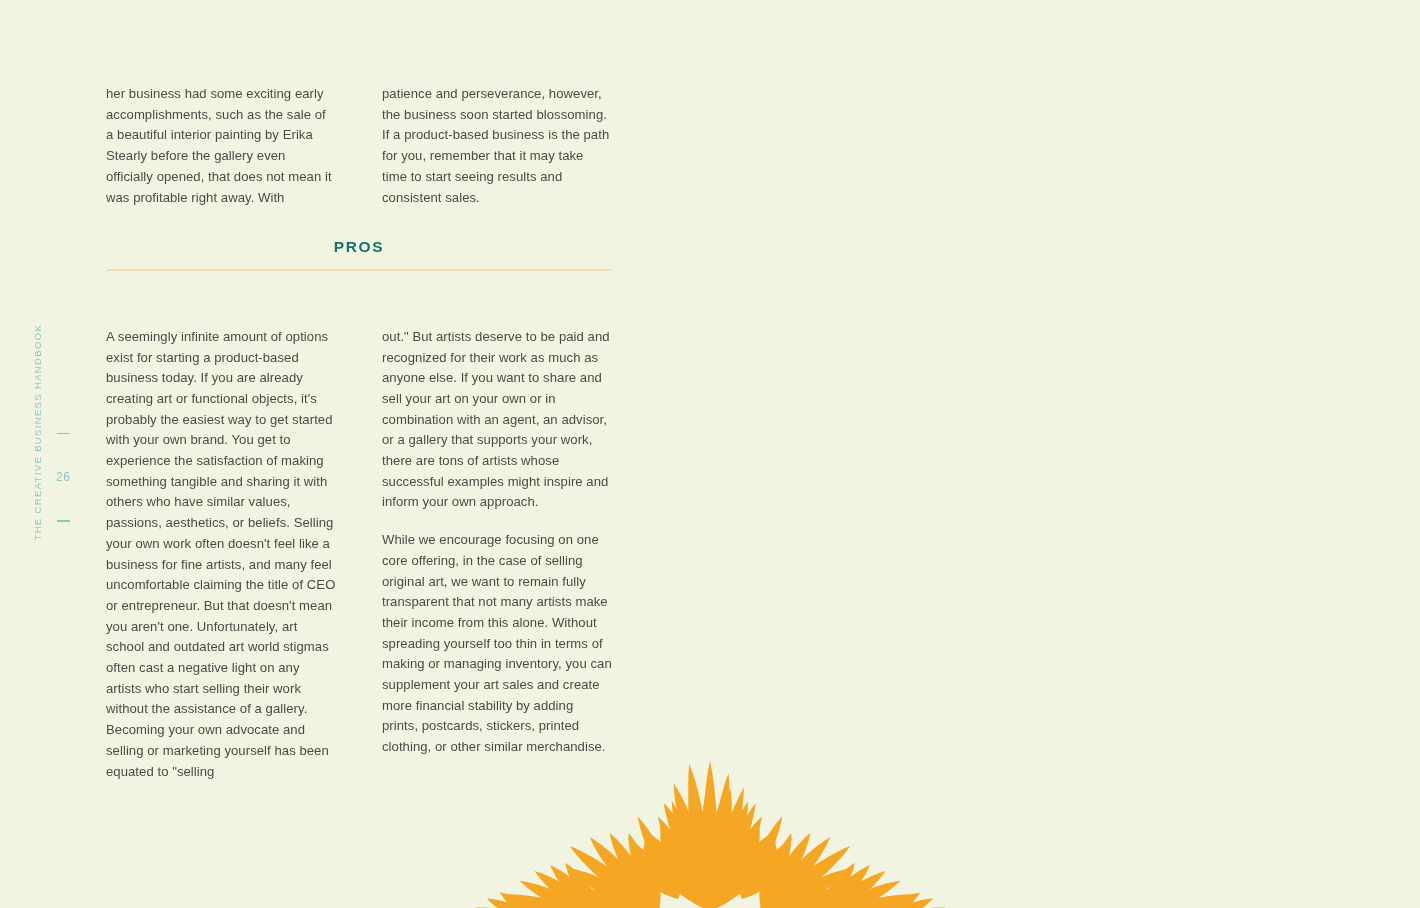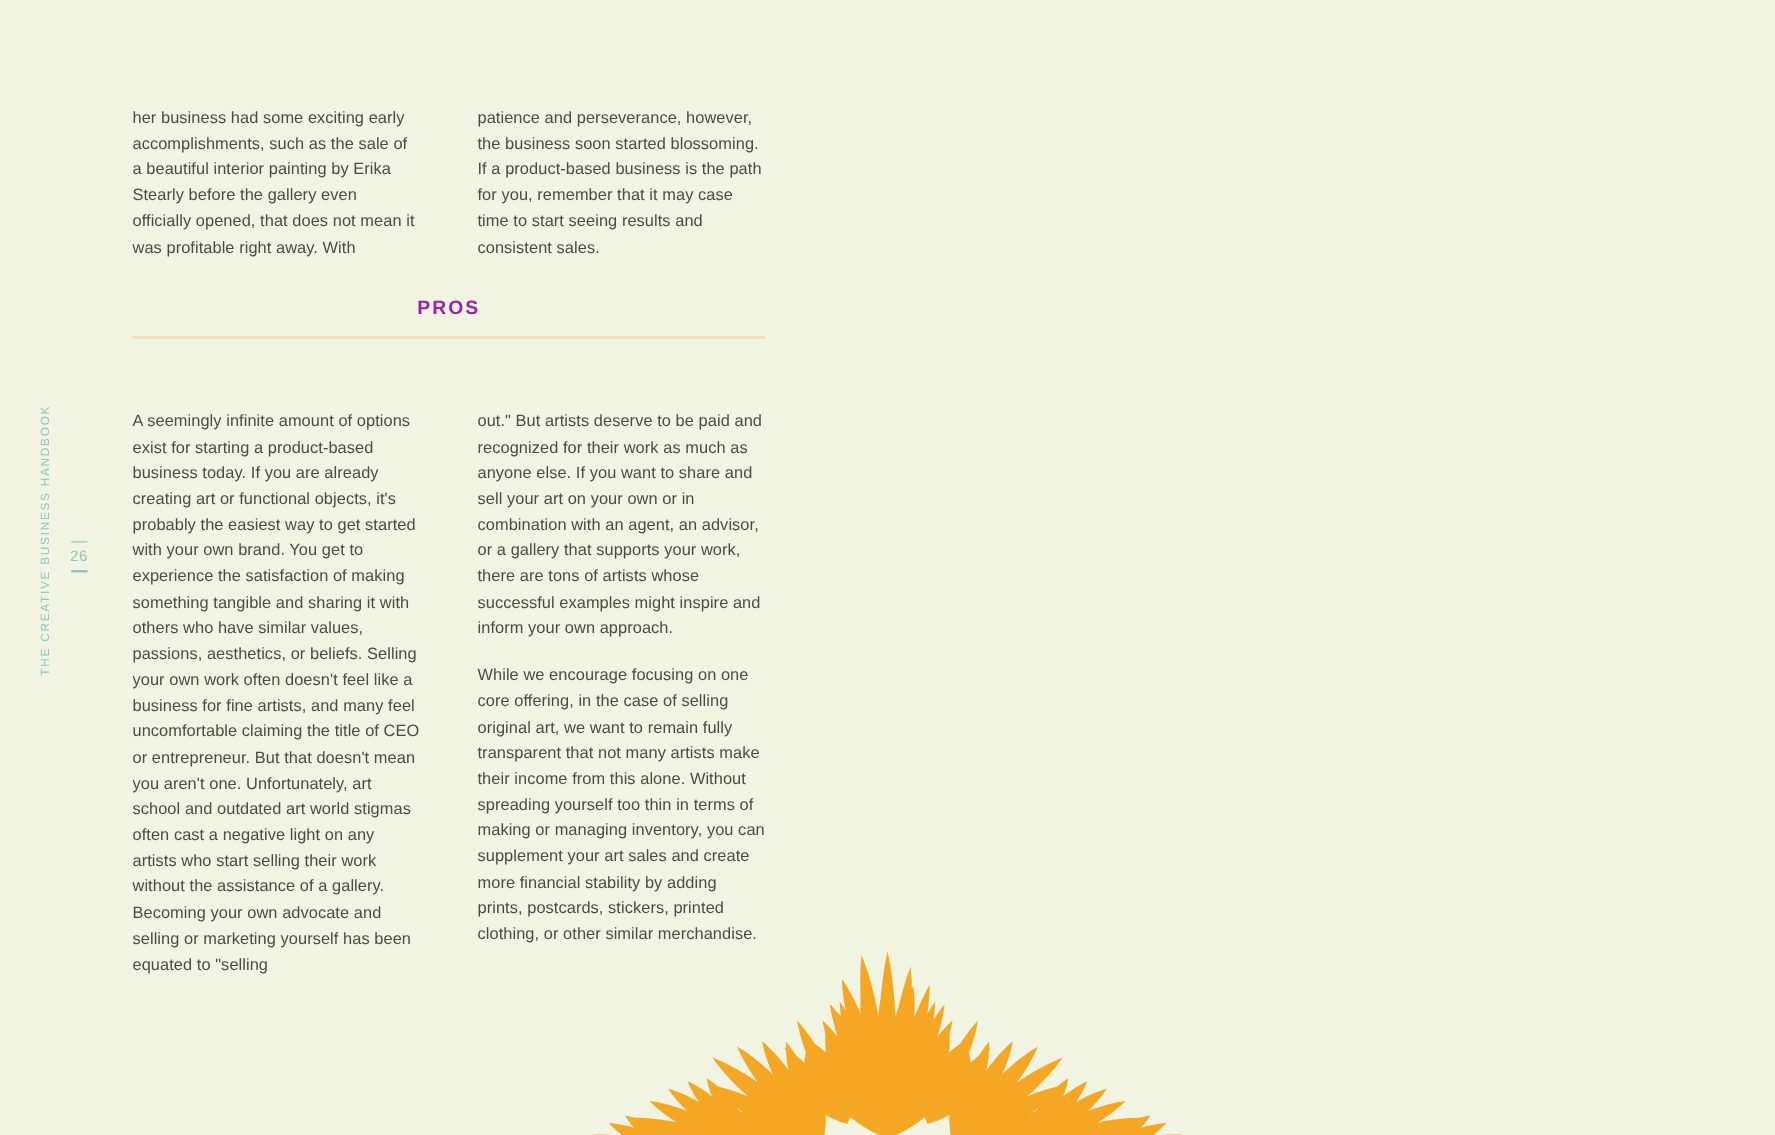--- a/index.html
+++ b/index.html
@@ -60,21 +60,21 @@
     align-items: center;
     line-height: 1;
   }
   .folio .dash {
     display: block;
     width: 13px;
     height: 1.4px;
     background: #8fc7bf;
     margin: 5px 0;
   }
-  .folio.left  { left: 56px;   top: 428px; }
+  .folio.left  { left: 56px;   top: 428px; gap: 32px; }
 
   
   .content {
     position: absolute;
   }
   .content.left  { left: 106px; top: 84px;  width: 506px; }
 
   .cols {
     display: flex;
     gap: 46px;
@@ -90,21 +90,21 @@
   }
   p.body:last-child { margin-bottom: 0; }
 
   
   .section-head {
     text-align: center;
     margin: 0;
   }
   .section-head .label {
     display: block;
-    color: #a21caf;
+    color: #0f766e;
     font-size: 15.5px;
     font-weight: bold;
     letter-spacing: 1.6px;
   }
   .section-rule {
     display: block;
     height: 1.6px;
     background: #f3dcb0;
     margin-top: 13px;
     width: 100%;
@@ -149,21 +149,21 @@
       <span class="dash"></span>
     </div>
 
     <div class="content left">
 
       <div class="cols">
         <div class="col">
           <p class="body">her business had some exciting early accomplishments, such as the sale of a beautiful interior painting by Erika Stearly before the gallery even officially opened, that does not mean it was profitable right away. With</p>
         </div>
         <div class="col">
-          <p class="body">patience and perseverance, however, the business soon started blossoming. If a product-based business is the path for you, remember that it may case time to start seeing results and consistent sales.</p>
+          <p class="body">patience and perseverance, however, the business soon started blossoming. If a product-based business is the path for you, remember that it may take time to start seeing results and consistent sales.</p>
         </div>
       </div>
 
       <div class="sp-30"></div>
 
       <div class="section-head">
         <span class="label">PROS</span>
         <span class="section-rule"></span>
       </div>
 

